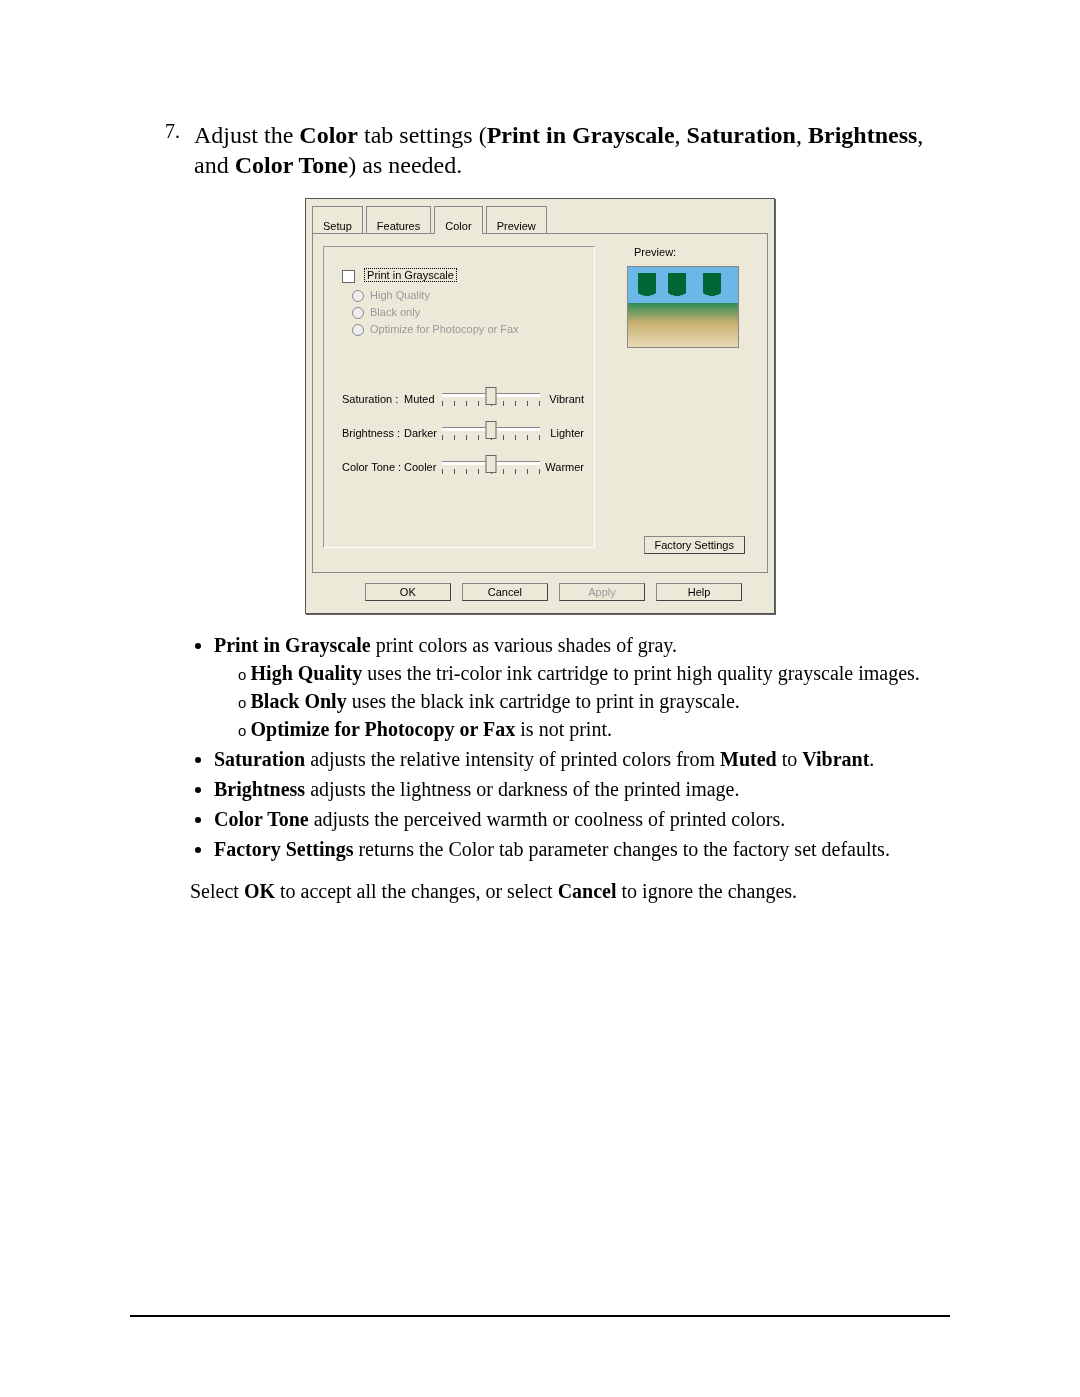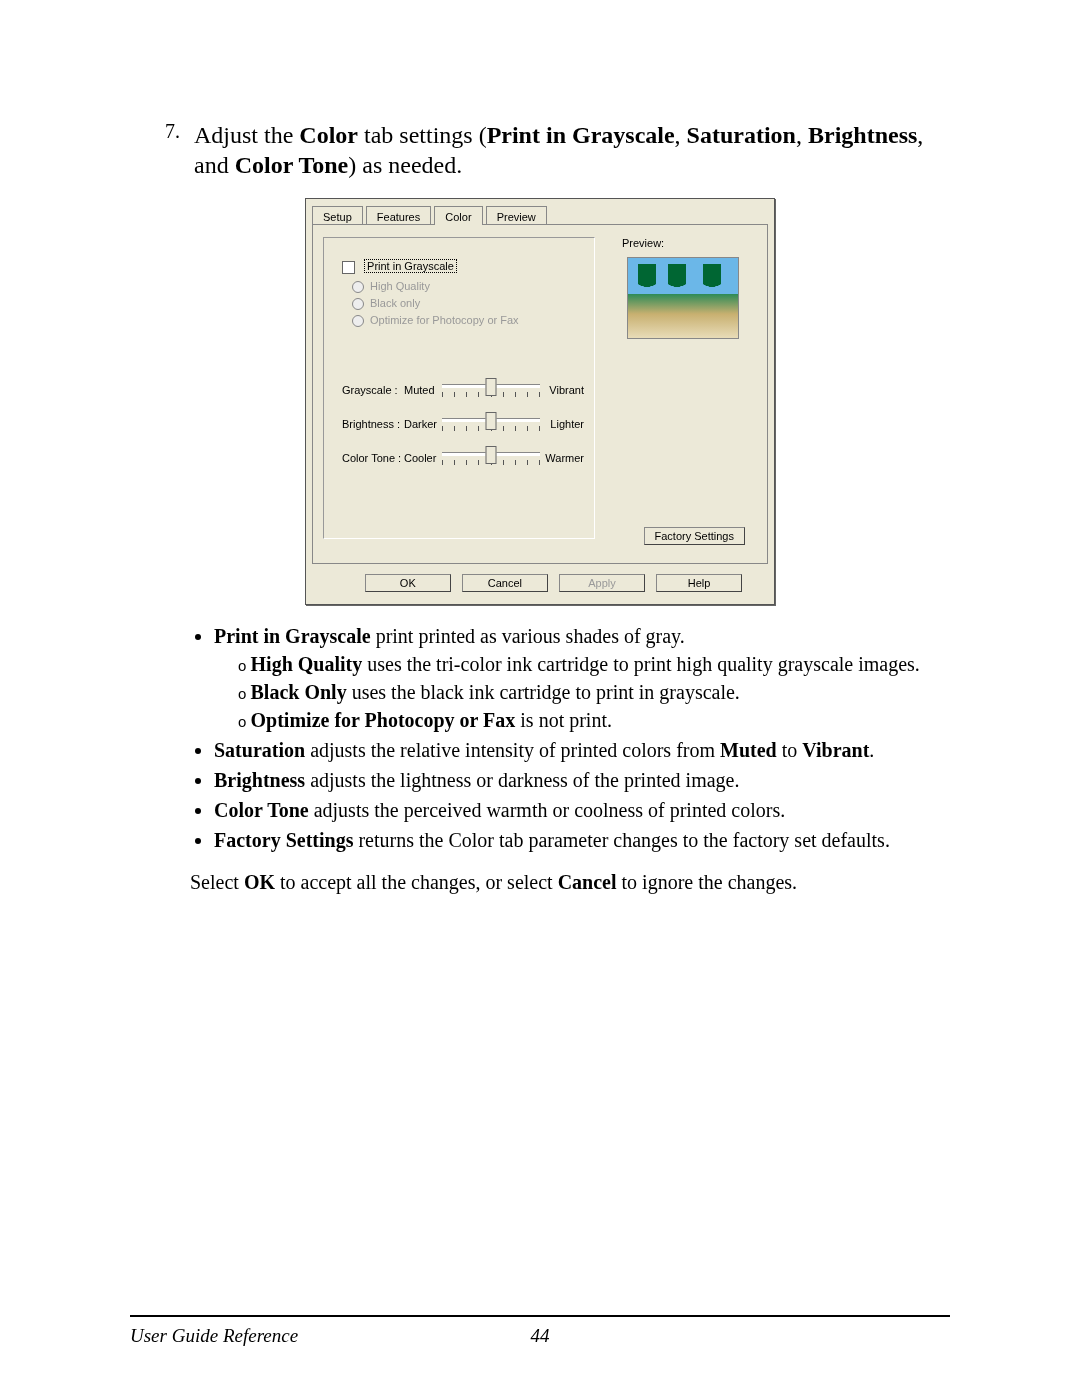--- a/index.html
+++ b/index.html
@@ -9,42 +9,42 @@
   .steprow { display:table; width:100%; }
   b { font-weight:bold; }
 
   
   .dialog { width:468px; margin:18px auto 18px auto; border:1px solid #555; background:#ece9d8; font-family:Tahoma, Arial, sans-serif; font-size:11px; color:#000; box-shadow:1px 1px 0 #666;}
   .titlebar { background:linear-gradient(#4a6fd8,#2a4bb0); color:#fff; height:20px; line-height:20px; padding:0 2px 0 4px; font-weight:bold; display:flex; align-items:center;}
   .titlebar .ticon { width:14px; height:14px; background:#6aa84f; margin-right:5px; border:1px solid #2d5; }
   .titlebar .spacer { flex:1; }
   .tbtn { width:16px; height:14px; background:#d4d0c8; border:1px solid #888; margin-left:2px; color:#000; font-size:10px; line-height:12px; text-align:center; font-weight:bold;}
   .tabbar { padding:6px 6px 0 6px; }
-  .tab { display:inline-block; padding:4px 10px 2px 10px; border:1px solid #888; border-bottom:none; background:#ece9d8; position:relative; top:1px;}
+  .tab { display:inline-block; padding:13px 10px 2px 10px; border:1px solid #888; border-bottom:none; background:#ece9d8; position:relative; top:1px;}
   .tab.active { background:#ece9d8; z-index:2; }
   .tabpanel { border:1px solid #888; background:#ece9d8; margin:0 6px 0 6px; height:338px; position:relative;}
   .leftpanel { position:absolute; left:10px; top:12px; width:270px; height:300px; border:1px solid #fff; border-top-color:#999; border-left-color:#999;}
   .grayscalebox { margin:22px 0 0 18px;}
   .chk { display:inline-block; width:11px; height:11px; border:1px solid #666; background:#fff; vertical-align:middle; margin-right:6px;}
   .dashed { border:1px dotted #000; padding:0 2px;}
   .radio-col { margin:6px 0 0 28px; color:#999;}
   .radio-col div { margin:4px 0; }
   .rd { display:inline-block; width:10px; height:10px; border:1px solid #888; border-radius:50%; background:#eee; vertical-align:middle; margin-right:6px;}
   .sliders { position:absolute; left:18px; top:130px; right:10px;}
   .sliderrow { display:flex; align-items:center; margin:10px 0;}
   .sliderrow .lab { width:62px; }
   .sliderrow .min { width:38px; text-align:left;}
   .sliderrow .max { width:44px; text-align:right;}
   .track { flex:1; height:24px; position:relative; }
   .track .line { position:absolute; left:0; right:0; top:6px; height:3px; background:#fff; border-top:1px solid #888;}
   .track .ticks { position:absolute; left:0; right:0; top:14px; height:6px; display:flex; justify-content:space-between;}
   .track .ticks span { width:1px; height:5px; background:#555;}
   .thumb { position:absolute; top:0; left:50%; transform:translateX(-50%); width:9px; height:16px; background:#ece9d8; border:1px solid #666;}
   .previewbox { position:absolute; right:12px; top:6px; width:140px; }
-  .grouplabel { font-size:11px; background:#ece9d8; padding:0 3px; position:relative; top:6px; left:4px;}
+  .grouplabel { font-size:11px; background:#ece9d8; padding:0 3px; position:relative; top:6px; left:16px;}
   .previewimg { width:110px; height:80px; margin:14px 0 0 12px; border:1px solid #888; background:linear-gradient(#6bb7e8 0%, #6bb7e8 45%, #2e8b57 45%, #c8b070 70%, #e8dcb8 100%); position:relative; overflow:hidden;}
   .palm { position:absolute; width:18px; height:32px; background:radial-gradient(circle at 50% 20%, #063 0 60%, transparent 61%); top:6px;}
   .factorybtn { position:absolute; right:18px; bottom:18px;}
   .winbtn { display:inline-block; min-width:64px; padding:2px 10px; background:#ece9d8; border:1px solid #888; border-right-color:#444; border-bottom-color:#444; text-align:center; font-size:11px; margin:0 4px;}
   .winbtn.disabled { color:#999; }
   .dlg-buttons { text-align:right; padding:10px 28px 12px 0;}
 
   
   .bullets { margin:12px 0 0 60px; font-size:20px; line-height:1.3;}
   .bullets ul { margin:0 0 0 24px; padding:0;}
@@ -84,21 +84,21 @@
           <span class="chk"></span>
           <span class="dashed">Print in Grayscale</span>
         </div>
         <div class="radio-col">
           <div><span class="rd"></span><span>High Quality</span></div>
           <div><span class="rd"></span><span>Black only</span></div>
           <div><span class="rd"></span><span>Optimize for Photocopy or Fax</span></div>
         </div>
         <div class="sliders">
           <div class="sliderrow">
-            <span class="lab">Grayscale :</span>
+            <span class="lab">Saturation :</span>
             <span class="min">Muted</span>
             <span class="track">
                 <span class="line"></span>
                 <span class="ticks">
                   <span></span>
                   <span></span>
                   <span></span>
                   <span></span>
                   <span></span>
                   <span></span>
@@ -165,37 +165,33 @@
     <div class="dlg-buttons">
       <span class="winbtn">OK</span>
       <span class="winbtn">Cancel</span>
       <span class="winbtn disabled">Apply</span>
       <span class="winbtn">Help</span>
     </div>
   </div>
 
   <div class="bullets">
     <ul>
-      <li><b>Print in Grayscale</b><span> print printed as various shades of gray.</span>
+      <li><b>Print in Grayscale</b><span> print colors as various shades of gray.</span>
         <ul class="sublist">
           <li><b>High Quality</b><span> uses the tri-color ink cartridge to print high quality grayscale images.</span></li>
           <li><b>Black Only</b><span> uses the black ink cartridge to print in grayscale.</span></li>
           <li><b>Optimize for Photocopy or Fax</b><span> is not print.</span></li>
         </ul>
       </li>
       <li><b>Saturation</b><span> adjusts the relative intensity of printed colors from </span><b>Muted</b><span> to </span><b>Vibrant</b><span>.</span></li>
       <li><b>Brightness</b><span> adjusts the lightness or darkness of the printed image.</span></li>
       <li><b>Color Tone</b><span> adjusts the perceived warmth or coolness of printed colors.</span></li>
       <li><b>Factory Settings</b><span> returns the Color tab parameter changes to the factory set defaults.</span></li>
     </ul>
   </div>
 
   <div class="finalpara">
     <span>Select </span><b>OK</b><span> to accept all the changes, or select </span><b>Cancel</b><span> to ignore the changes.</span>
   </div>
 
   <div class="footerline"></div>
-  <div class="footer">
-    <span>User Guide Reference</span>
-    <span class="pg">44</span>
-  </div>
 
 </div>
 
 </body></html>

